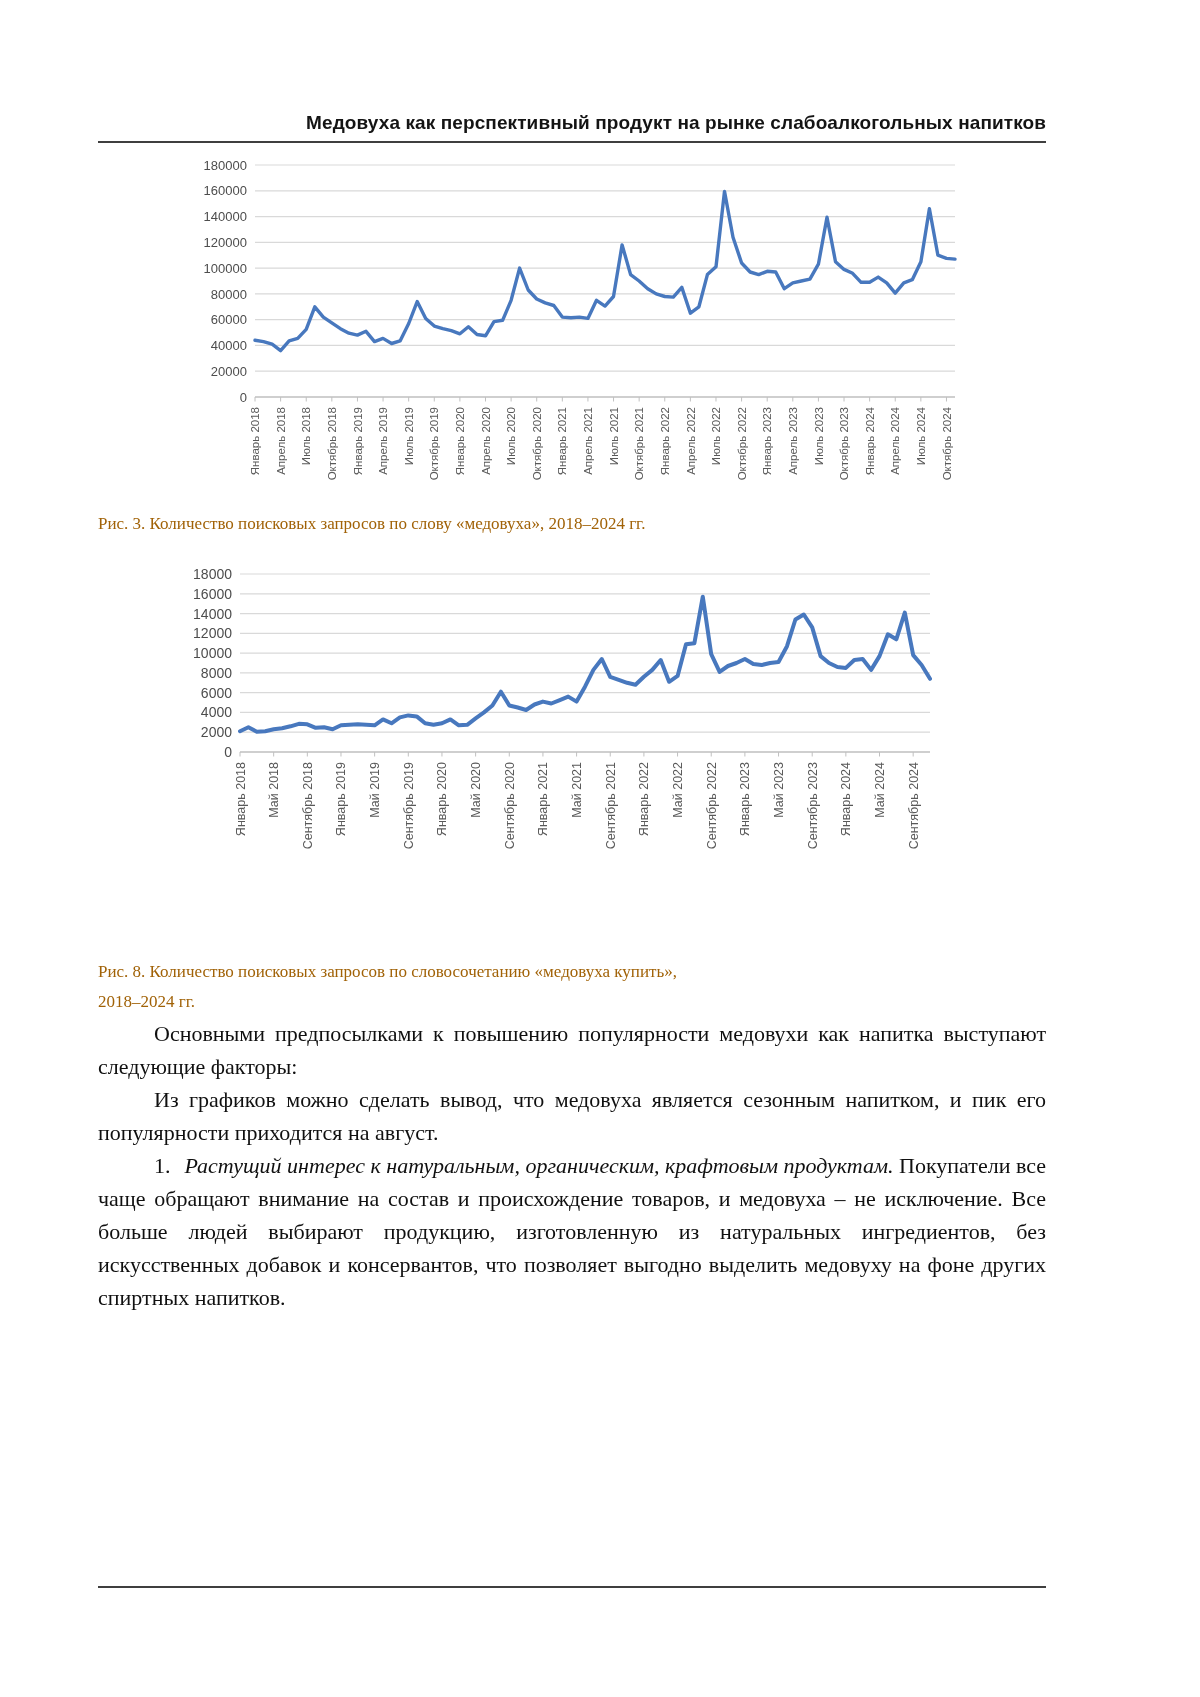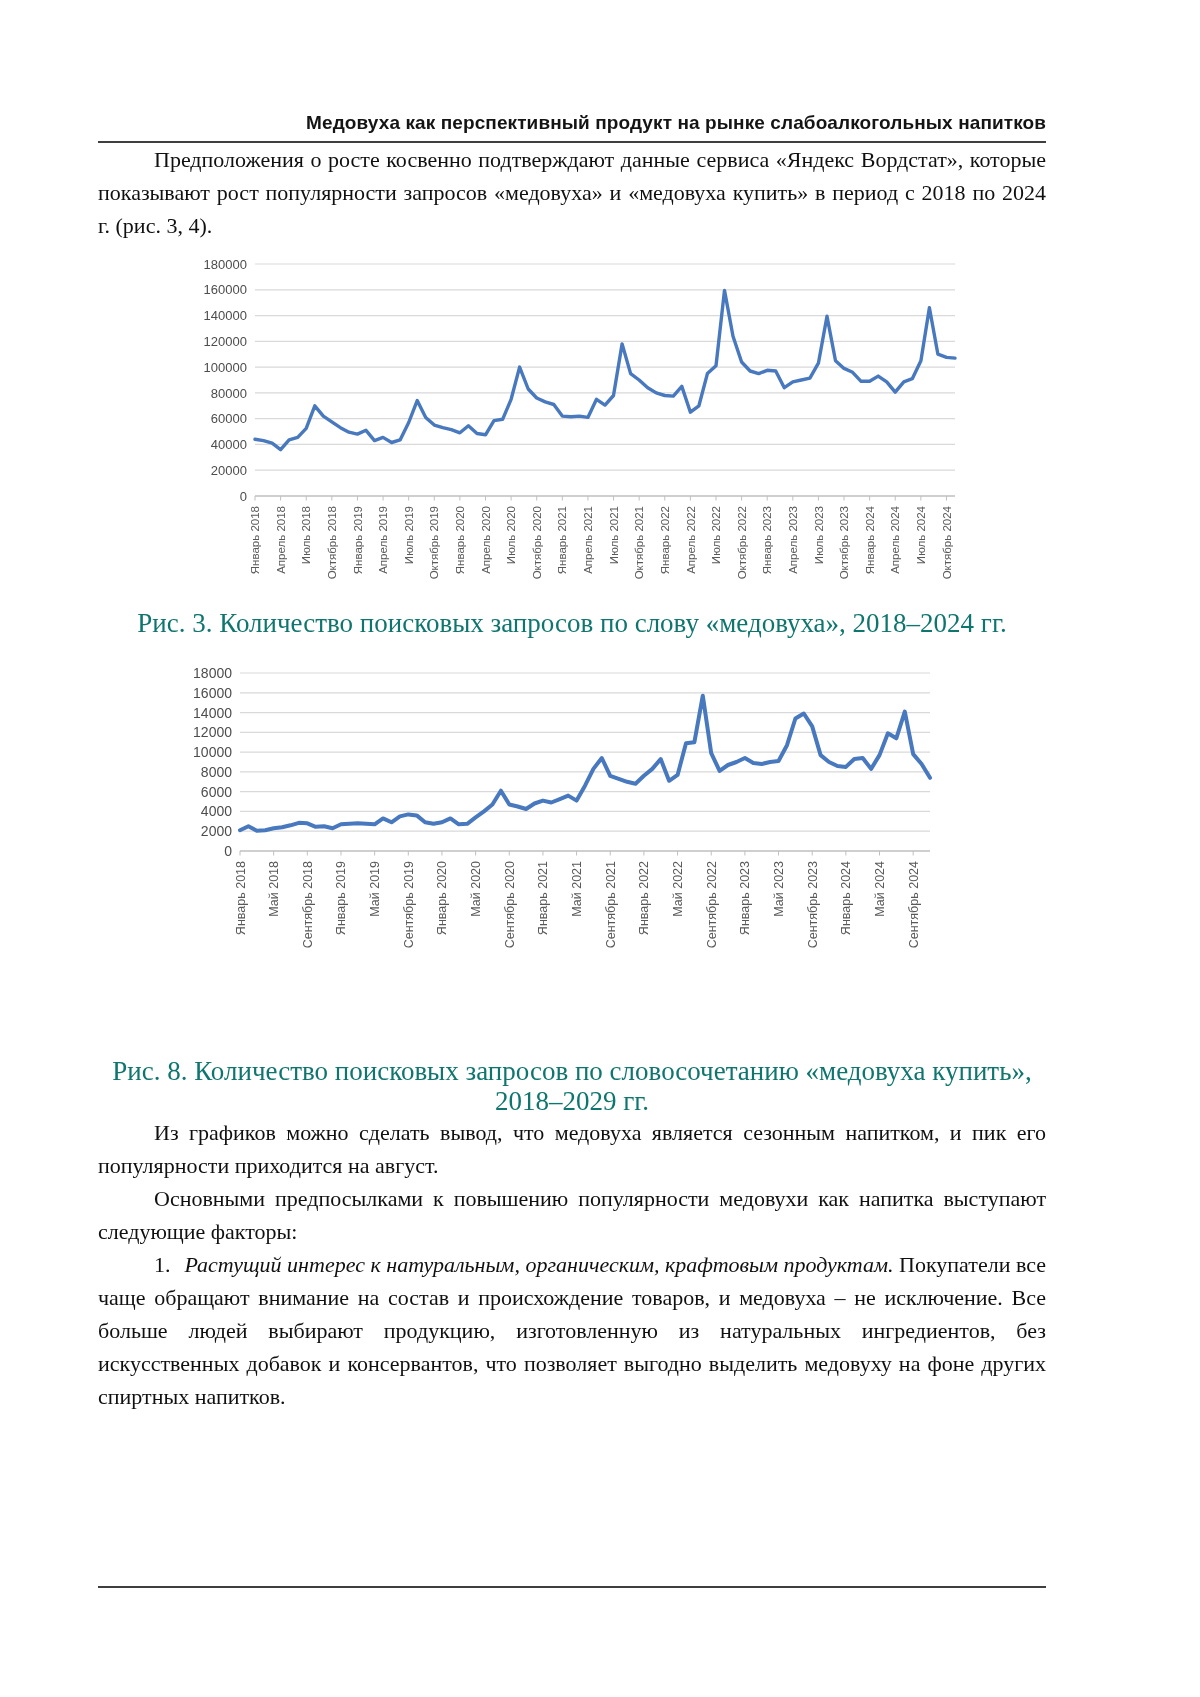--- a/index.html
+++ b/index.html
@@ -15,21 +15,21 @@
   }
   .head-rule{border:none;border-top:2.5px solid #3f3f3f;margin:7px 0 0 0;}
   p.body{font-size:22px;line-height:33px;text-align:justify;margin:0;color:#101010;}
   .indent{text-indent:56px;}
   .intro{margin-top:26px;}
   .chart-wrap{margin-left:92px;}
   .chart1-wrap{margin-top:14px;}
   .chart2-wrap{margin-top:26px;}
   svg{display:block;}
   .caption{
-    text-align:center;font-size:27px;line-height:30px;margin:0;color:#0f766e;
+    font-size:17px;line-height:30px;margin:0;color:#a16207;
   }
   .caption .cap-line{display:block;}
   .cap4{margin-top:62px;}
   .p-analysis1{margin-top:30px;}
   .factor .num{margin-right:14px;}
   .factor i{}
   .last-cut{text-align-last:justify;}
   .footer{position:absolute;left:98px;right:98px;top:1586px;}
   .foot-rule{border:none;border-top:2.5px solid #3f3f3f;margin:0;}
   .foot-row{display:flex;justify-content:flex-end;align-items:center;margin-top:8px;}
@@ -43,21 +43,20 @@
 </head>
 <body>
 
 <div class="page">
   <div class="content">
     <div class="running-head">
       <span>Медовуха как перспективный продукт на рынке слабоалкогольных напитков</span>
     </div>
     <hr class="head-rule">
 
-    <p class="body indent intro">Предположения о росте косвенно подтверждают данные сервиса «Яндекс Вордстат», которые показывают рост популярности запросов «медовуха» и «медовуха купить» в период с 2018 по 2024 г. (рис. 3, 4).</p>
 
     <div class="chart-wrap chart1-wrap">
       <svg id="chart1" width="780" height="352" viewBox="0 0 780 352">
           <g>
             <line x1="65" x2="765" y1="214.2222222222222" y2="214.2222222222222" stroke="#d9d9d9" stroke-width="1.2"></line>
             <line x1="65" x2="765" y1="188.44444444444446" y2="188.44444444444446" stroke="#d9d9d9" stroke-width="1.2"></line>
             <line x1="65" x2="765" y1="162.66666666666669" y2="162.66666666666669" stroke="#d9d9d9" stroke-width="1.2"></line>
             <line x1="65" x2="765" y1="136.88888888888889" y2="136.88888888888889" stroke="#d9d9d9" stroke-width="1.2"></line>
             <line x1="65" x2="765" y1="111.1111111111111" y2="111.1111111111111" stroke="#d9d9d9" stroke-width="1.2"></line>
             <line x1="65" x2="765" y1="85.33333333333334" y2="85.33333333333334" stroke="#d9d9d9" stroke-width="1.2"></line>
@@ -205,25 +204,25 @@
             <text transform="translate(626.6951219512196,197) rotate(-90)" text-anchor="end" font-size="12.5">Сентябрь 2023</text>
             <text transform="translate(660.3536585365854,197) rotate(-90)" text-anchor="end" font-size="12.5">Январь 2024</text>
             <text transform="translate(694.0121951219512,197) rotate(-90)" text-anchor="end" font-size="12.5">Май 2024</text>
             <text transform="translate(727.670731707317,197) rotate(-90)" text-anchor="end" font-size="12.5">Сентябрь 2024</text>
           </g>
           <polyline points="50.0,166.2 58.4,162.3 66.8,166.7 75.2,166.2 83.7,164.3 92.1,163.3 100.5,161.3 108.9,158.8 117.3,159.3 125.7,162.8 134.1,162.3 142.6,164.3 151.0,160.3 159.4,159.8 167.8,159.3 176.2,159.8 184.6,160.3 193.0,154.4 201.5,158.3 209.9,152.4 218.3,150.4 226.7,151.4 235.1,158.3 243.5,159.8 252.0,158.3 260.4,154.4 268.8,160.3 277.2,159.8 285.6,153.4 294.0,147.4 302.4,140.5 310.9,126.7 319.3,140.5 327.7,142.5 336.1,145.0 344.5,139.5 352.9,136.6 361.3,138.5 369.8,135.1 378.2,131.6 386.6,136.6 395.0,121.7 403.4,104.9 411.8,94.0 420.2,111.8 428.7,114.8 437.1,117.8 445.5,119.8 453.9,111.8 462.3,104.9 470.7,95.0 479.1,116.8 487.6,110.9 496.0,79.2 504.4,78.2 512.8,31.7 521.2,89.1 529.6,106.9 538.0,101.0 546.5,98.0 554.9,94.0 563.3,99.0 571.7,100.0 580.1,98.0 588.5,97.0 597.0,81.2 605.4,54.5 613.8,49.5 622.2,62.4 630.6,91.1 639.0,98.0 647.4,102.0 655.9,102.9 664.3,95.0 672.7,94.0 681.1,104.9 689.5,91.1 697.9,69.3 706.3,74.3 714.8,47.6 723.2,90.1 731.6,100.0 740.0,113.8" fill="none" stroke="#4878BE" stroke-width="4" stroke-linejoin="round" stroke-linecap="round"></polyline>
         </svg>
     </div>
     <p class="caption cap4">
       <span class="cap-line">Рис. 8. Количество поисковых запросов по словосочетанию «медовуха купить»,</span>
-      <span class="cap-line">2018–2029 гг.</span>
+      <span class="cap-line">2018–2024 гг.</span>
     </p>
 
+    <p class="body indent">Основными предпосылками к повышению популярности медовухи как напитка выступают следующие факторы:</p>
     <p class="body indent p-analysis1">Из графиков можно сделать вывод, что медовуха является сезонным напитком, и пик его популярности приходится на август.</p>
-    <p class="body indent">Основными предпосылками к повышению популярности медовухи как напитка выступают следующие факторы:</p>
 
     <p class="body indent factor"><span class="num">1.</span><i>Растущий интерес к натуральным, органическим, крафтовым продуктам.</i><span> Покупатели все чаще обращают внимание на состав и происхождение товаров, и медовуха – не исключение. Все больше людей выбирают продукцию, изготовленную из натуральных ингредиентов, без искусственных добавок и консервантов, что позволяет выгодно выделить медовуху на фоне других спиртных напитков.</span></p>
 
   </div>
 
   <div class="footer">
     <hr class="foot-rule">
   </div>
 </div>
 

